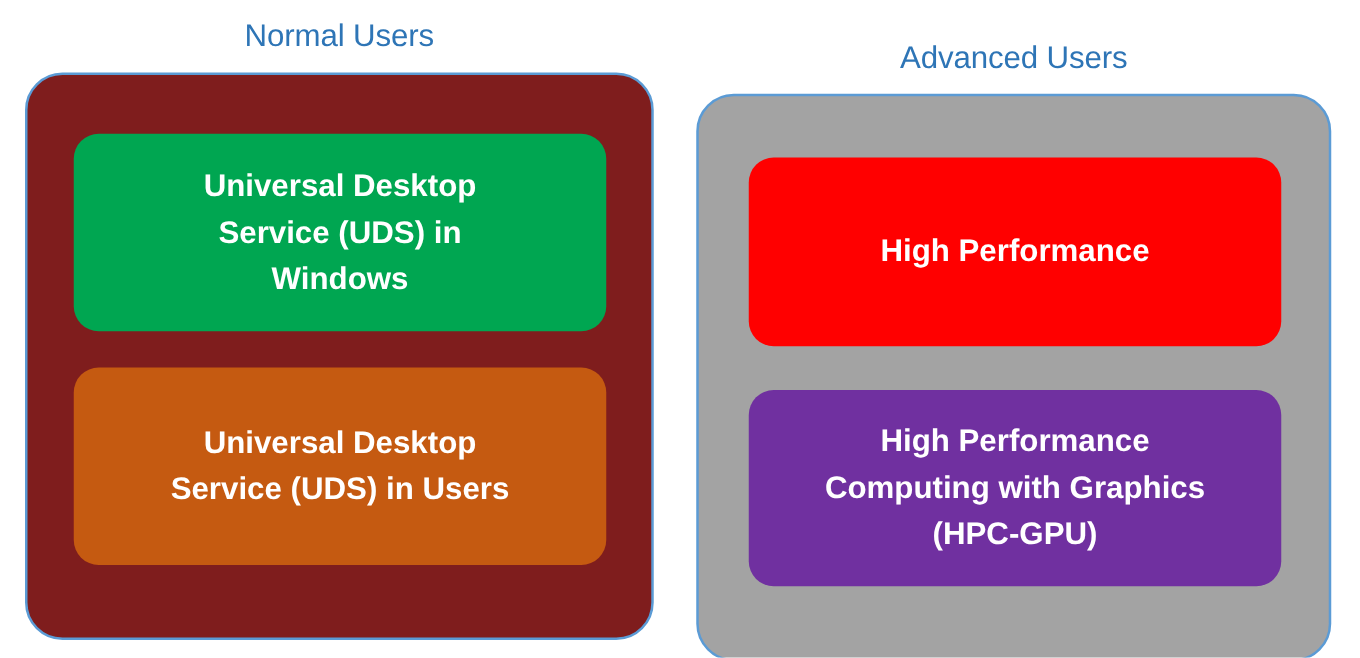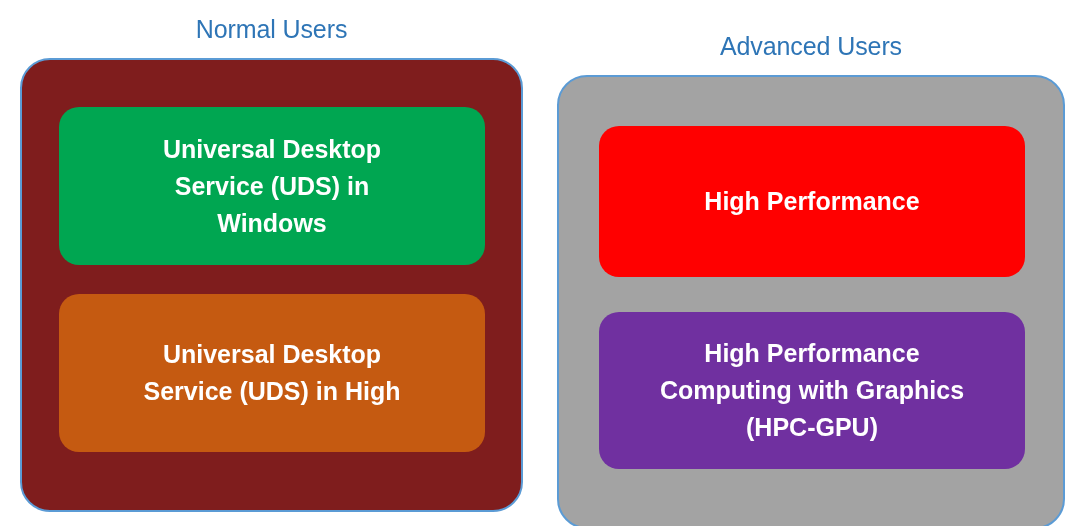--- a/index.html
+++ b/index.html
@@ -109,21 +109,21 @@
     <div class="panel left-panel" style="background: #7f1d1d; border-color: rgb(91, 155, 213);">
 
       <div class="card slot-top" style="background-color: rgb(0, 166, 81);">
         <span class="line">Universal Desktop</span>
         <span class="line">Service (UDS) in</span>
         <span class="line">Windows</span>
       </div>
 
       <div class="card slot-bottom" style="background-color: rgb(197, 90, 17);">
         <span class="line">Universal Desktop</span>
-        <span class="line">Service (UDS) in High</span>
+        <span class="line">Service (UDS) in Users</span>
       </div>
 
     </div>
   </div>
 
   <div class="column right">
 
     <div class="group-title" style="color: rgb(46, 117, 182);">Advanced Users</div>
 
     <div class="panel right-panel" style="background: #a3a3a3; border-color: rgb(91, 155, 213);">

